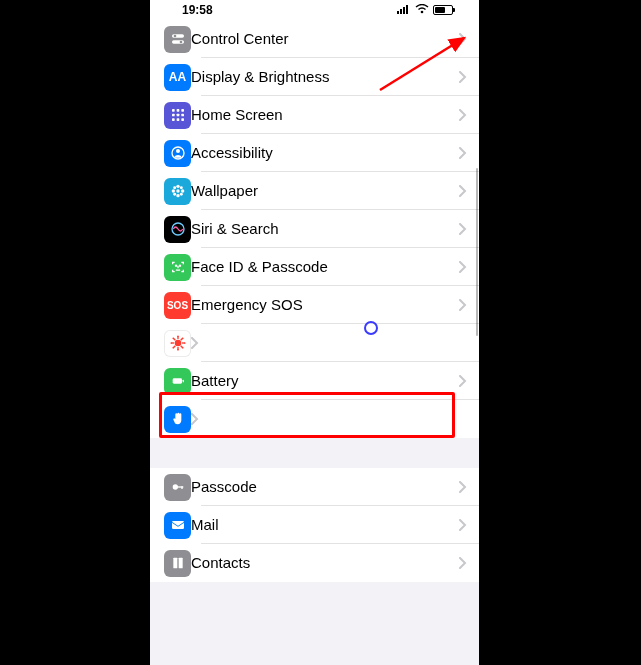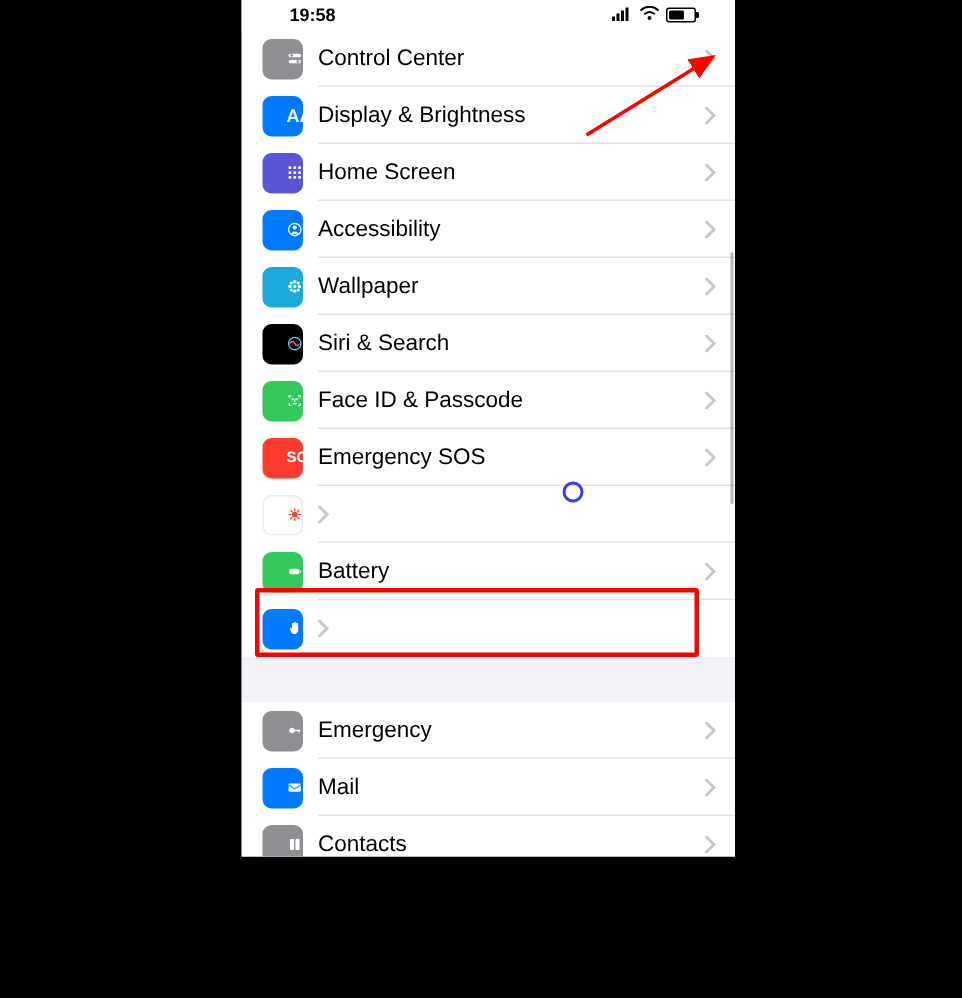--- a/index.html
+++ b/index.html
@@ -4,24 +4,24 @@
 <style>
   * { box-sizing: border-box; margin: 0; padding: 0; }
   html, body { width: 641px; height: 665px; overflow: hidden; }
   body {
     background: #000;
     font-family: -apple-system, "Helvetica Neue", Helvetica, Arial, sans-serif;
     -webkit-font-smoothing: antialiased;
   }
   .phone {
     position: absolute;
-    left: 161px;
+    left: 150px;
     top: 0;
     width: 329px;
-    height: 571px;
+    height: 665px;
     background: #f2f2f7;
     overflow: hidden;
   }
   .status-bar {
     height: 20px;
     display: flex;
     justify-content: space-between;
     align-items: center;
     padding: 0 12px;
     background: #fff;
@@ -56,25 +56,23 @@
   .row {
     display: flex;
     align-items: center;
     height: 38px;
     padding-left: 14px;
     position: relative;
     cursor: pointer;
   }
   .row .icon {
     width: 27px; height: 27px; border-radius: 6px;
-    display: flex; align-items: center; justify-content: flex-start;
+    display: flex; align-items: center; justify-content: center;
     flex: 0 0 27px;
-    margin-right: 10px;
     color: #fff;
-    padding-left: 16px;
   }
   .row .icon svg { width: 16px; height: 16px; display:block; }
   .row .label {
     flex: 1 1 auto;
     font-size: 15px;
     color: #000;
     line-height: 38px;
     text-align: left;
   }
   .row .chevron {
@@ -356,21 +354,21 @@
       <div class="group-gap"></div>
       <div class="group">
         <div class="row">
           <span class="icon bg-gray">
             <svg viewBox="0 0 24 24" fill="#fff">
               <circle cx="8" cy="12" r="4"></circle>
               <rect x="11" y="11" width="9" height="2"></rect>
               <rect x="17" y="11" width="2" height="4"></rect>
             </svg>
           </span>
-          <span class="label">Emergency</span>
+          <span class="label">Passcode</span>
           <span class="chevron">
             <svg width="8" height="12" viewBox="0 0 8 12">
               <path d="M1 1l5 5-5 5" fill="none" stroke="#c7c7cc" stroke-width="2" stroke-linecap="round"></path>
             </svg>
           </span>
           <span class="sep"></span>
         </div>
         <div class="row">
           <span class="icon bg-blue">
             <svg viewBox="0 0 24 24" fill="#fff">

